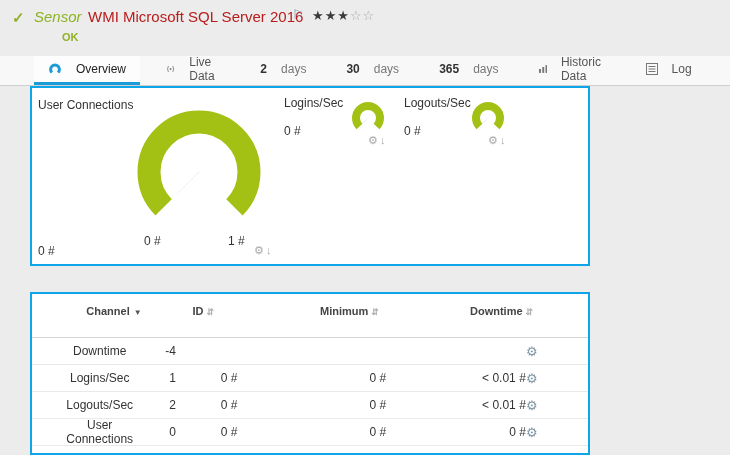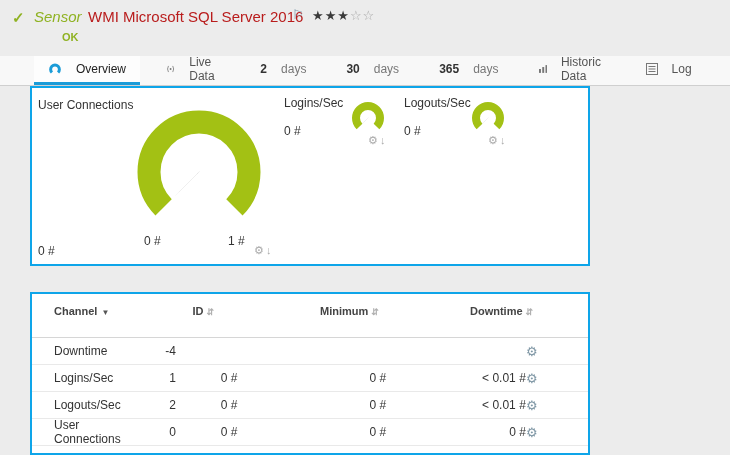--- a/index.html
+++ b/index.html
@@ -77,21 +77,21 @@
     display:flex; align-items:center;
     height:27px; border-bottom:1px solid #e9e9e9;
     padding-left:22px; padding-right:50px;
     font-size:12px; color:#333;
   }
   .thead {
     height:44px; align-items:flex-start; padding-top:11px;
     font-size:11px; font-weight:bold; color:#444;
     border-bottom:1px solid #d6d6d6;
   }
-  .c-channel { width:120px; text-align:left; }
+  .c-channel { width:120px; text-align:center; }
   .c-id { width:40px; text-align:right; }
   .c-last { width:72px; text-align:right; padding-left:28px; }
   .c-min { width:162px; text-align:right; padding-left:106px; }
   .c-max { width:154px; text-align:right; padding-left:94px; }
   .thead .c-last { text-align:left; }
   .thead .c-min, .thead .c-max { text-align:left; white-space:nowrap; }
   .c-icon { margin-left:auto; width:16px; text-align:center; }
   .sort-icon { font-size:9px; color:#b0b0b0; margin-left:3px; }
   .caret-icon { font-size:8px; color:#555; margin-left:4px; }
   .row-settings-icon { color:#7f97a5; font-size:13px; cursor:pointer; }

